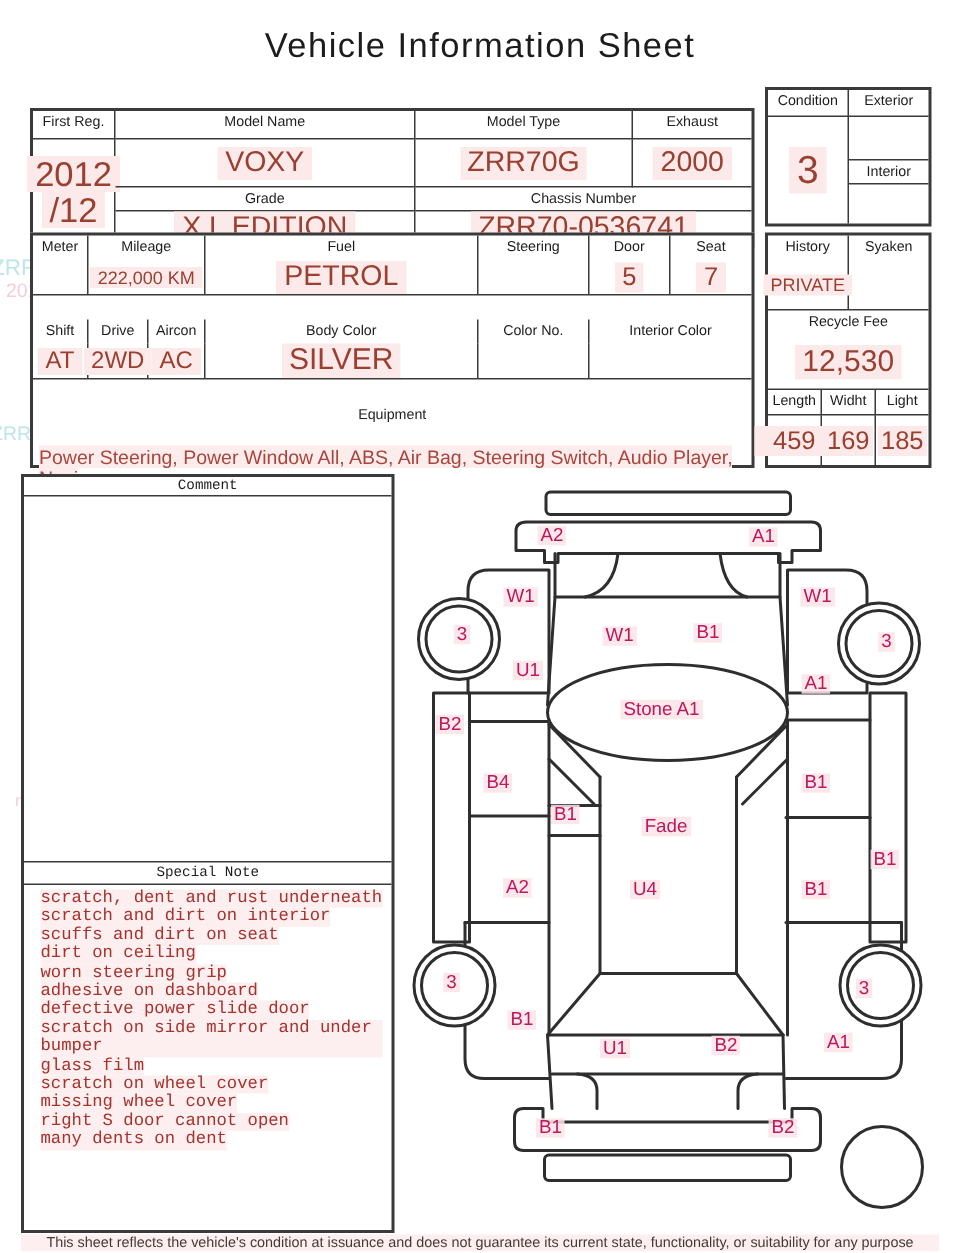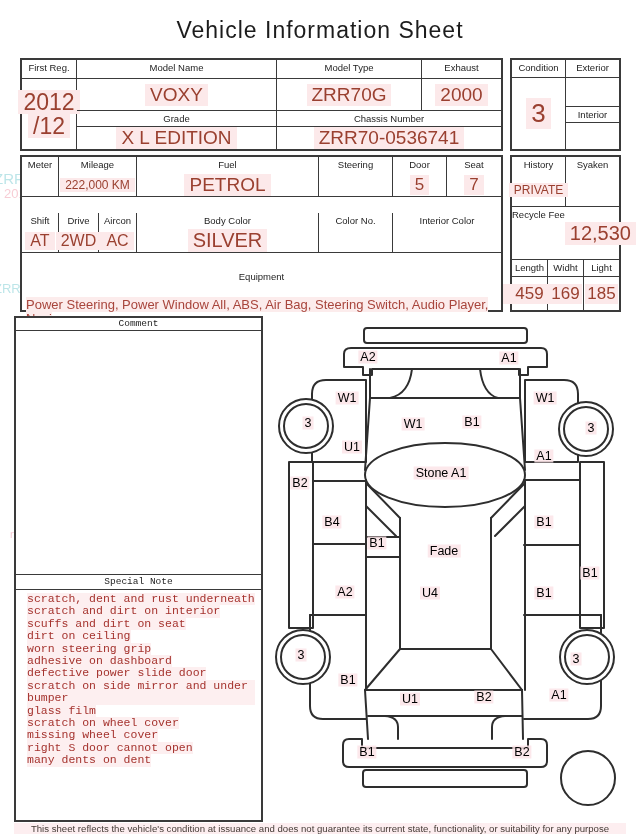--- a/index.html
+++ b/index.html
@@ -11,21 +11,21 @@
 
   
   .box { border:2px solid #3a3a3a; background:#fff; }
   .h { font-size:9.5px; color:#1d1d1d; display:flex; align-items:flex-start; justify-content:center; padding-top:2px; white-space:nowrap; }
   .v { display:flex; align-items:center; justify-content:center; color:#9a4030; white-space:nowrap; }
   .hl { background:#fcE9ea; background:#fce9ea; padding:0 5px; }
   .br { border-right:1px solid #3a3a3a; }
   .bb { border-bottom:1px solid #3a3a3a; }
 
   
-  #t1 { left:20px; top:58px; width:483px; height:93px; display:grid;
+  #t1 { left:20px; top:72px; width:483px; height:93px; display:grid;
         grid-template-columns:55px 200px 145px 1fr;
         grid-template-rows:19px 32px 16px 1fr; }
   .t1-frh{grid-area:1/1/2/2} .t1-frv{grid-area:2/1/5/2; flex-direction:column; font-size:23px; line-height:24px;}
   .t1-mnh{grid-area:1/2/2/3} .t1-mth{grid-area:1/3/2/4} .t1-exh{grid-area:1/4/2/5}
   .t1-mnv{grid-area:2/2/3/3; font-size:19px;} .t1-mtv{grid-area:2/3/3/4; font-size:19px;} .t1-exv{grid-area:2/4/3/5; font-size:19px;}
   .t1-grh{grid-area:3/2/4/3} .t1-chh{grid-area:3/3/4/5}
   .t1-grv{grid-area:4/2/5/3; font-size:19px;} .t1-chv{grid-area:4/3/5/5; font-size:19px;}
 
   
   #cbox { left:510px; top:58px; width:111px; height:93px; display:grid;
@@ -40,35 +40,35 @@
   .band2 { display:grid; grid-template-columns:37px 40px 38px 182px 74px 1fr; grid-template-rows:16px 1fr; height:59px; border-bottom:1px solid #3a3a3a; }
   .band3 { height:15px; }
   .band4 { flex:1; padding:0 4px; }
   .f12{font-size:12px} .f16{font-size:16px} .f17{font-size:17px} .f19{font-size:19px} .f20{font-size:20px}
   #equip-text { font-size:13px; line-height:14px; color:#a8453c; white-space:pre-line; }
   #equip-text span { background:#fcecec; }
 
   
   #hbox { left:510px; top:155px; width:111px; height:157px; display:flex; flex-direction:column; }
   .hb1 { display:grid; grid-template-columns:54px 1fr; grid-template-rows:17px 1fr; height:50px; border-bottom:1px solid #3a3a3a; }
-  .hb2 { height:53px; border-bottom:1px solid #3a3a3a; display:flex; }
+  .hb2 { height:53px; border-bottom:1px solid #3a3a3a; display:flex; flex-direction:column; }
   .hb3 { flex:1; display:grid; grid-template-columns:36px 36px 1fr; grid-template-rows:17px 1fr; }
 
   
   #cmtbox { left:14px; top:316px; width:249px; height:506px; display:flex; flex-direction:column;font-family:Liberation Mono, monospace; }
   .sec-hdr { height:13px; border-bottom:1px solid #3a3a3a; font-size:9.5px; color:#1d1d1d; text-align:center; line-height:12px; }
   #ghost-area { height:244px; border-bottom:1px solid #3a3a3a; }
   #sn-hdr { height:15px; border-bottom:1px solid #3a3a3a; font-size:9.5px; color:#1d1d1d; text-align:center; line-height:14px; }
   #notes { flex:1; padding:3px 6px 0 11px; font-size:11.5px; line-height:12.4px; color:#a5332e; word-break:break-all; }
   .note-line { width:fit-content; background:#fdeff0; }
 
   
   #diagram { left:270px; top:310px; width:370px; height:520px; }
   #diagram svg { position:absolute; left:0; top:0; }
-  .dlabel { position:absolute; transform:translate(-50%,-50%); font-size:12.5px; color:#000000; background:rgba(252,228,231,0.85); padding:0 2px; white-space:nowrap; line-height:13px; }
+  .dlabel { position:absolute; transform:translate(-50%,-50%); font-size:12.5px; color:#be185d; background:rgba(252,228,231,0.85); padding:0 2px; white-space:nowrap; line-height:13px; }
 
   
   #ghost-layer { left:0; top:0; width:640px; height:835px; pointer-events:none; }
   .ghost { position:absolute; white-space:pre; opacity:0.55; }
   .ghost.pink { color:#f1a3b2; }
   .ghost.cyan { color:#86d0d6; }
 
   
   #disclaimer { left:0; top:823px; width:640px; text-align:center; font-size:9.6px; color:#443a35; }
   #disclaimer span { background:#fdeef0; padding:0 17px; }

